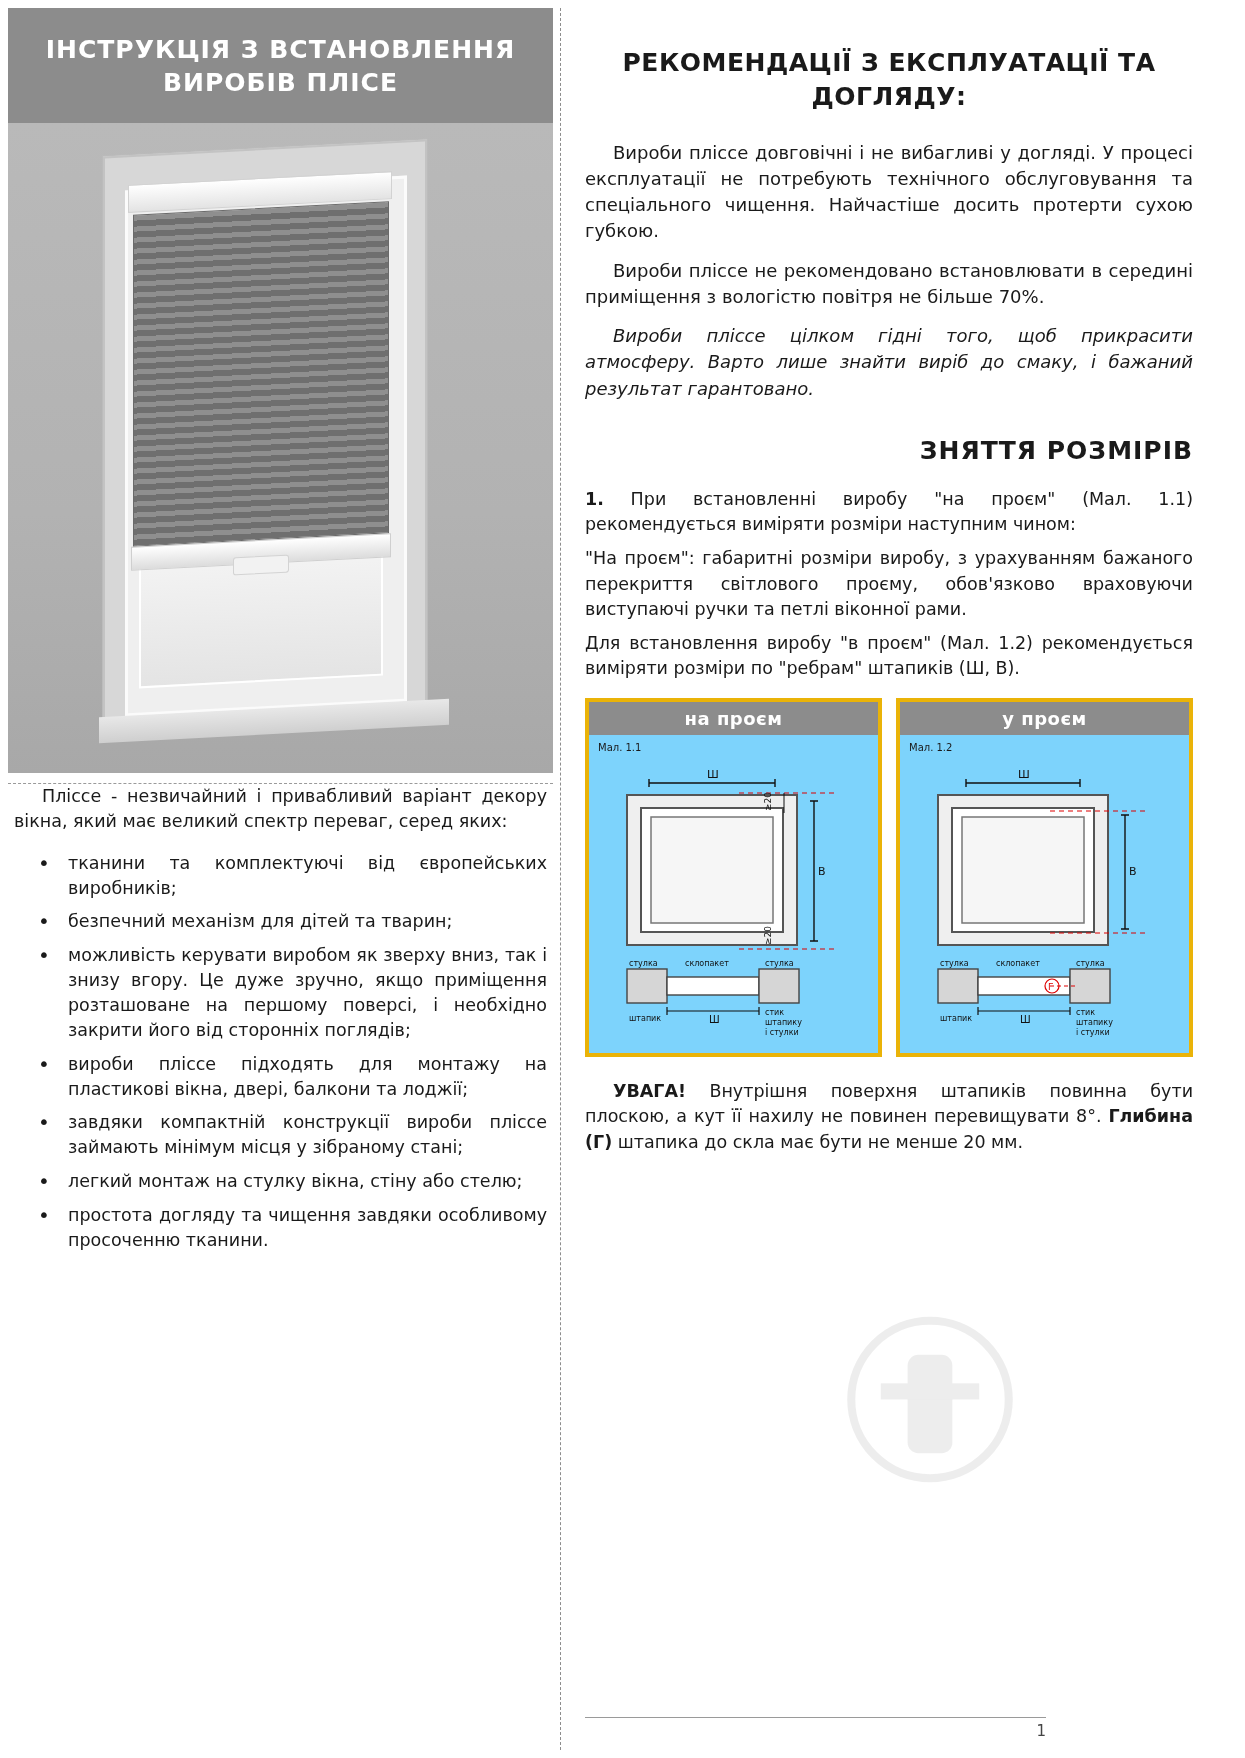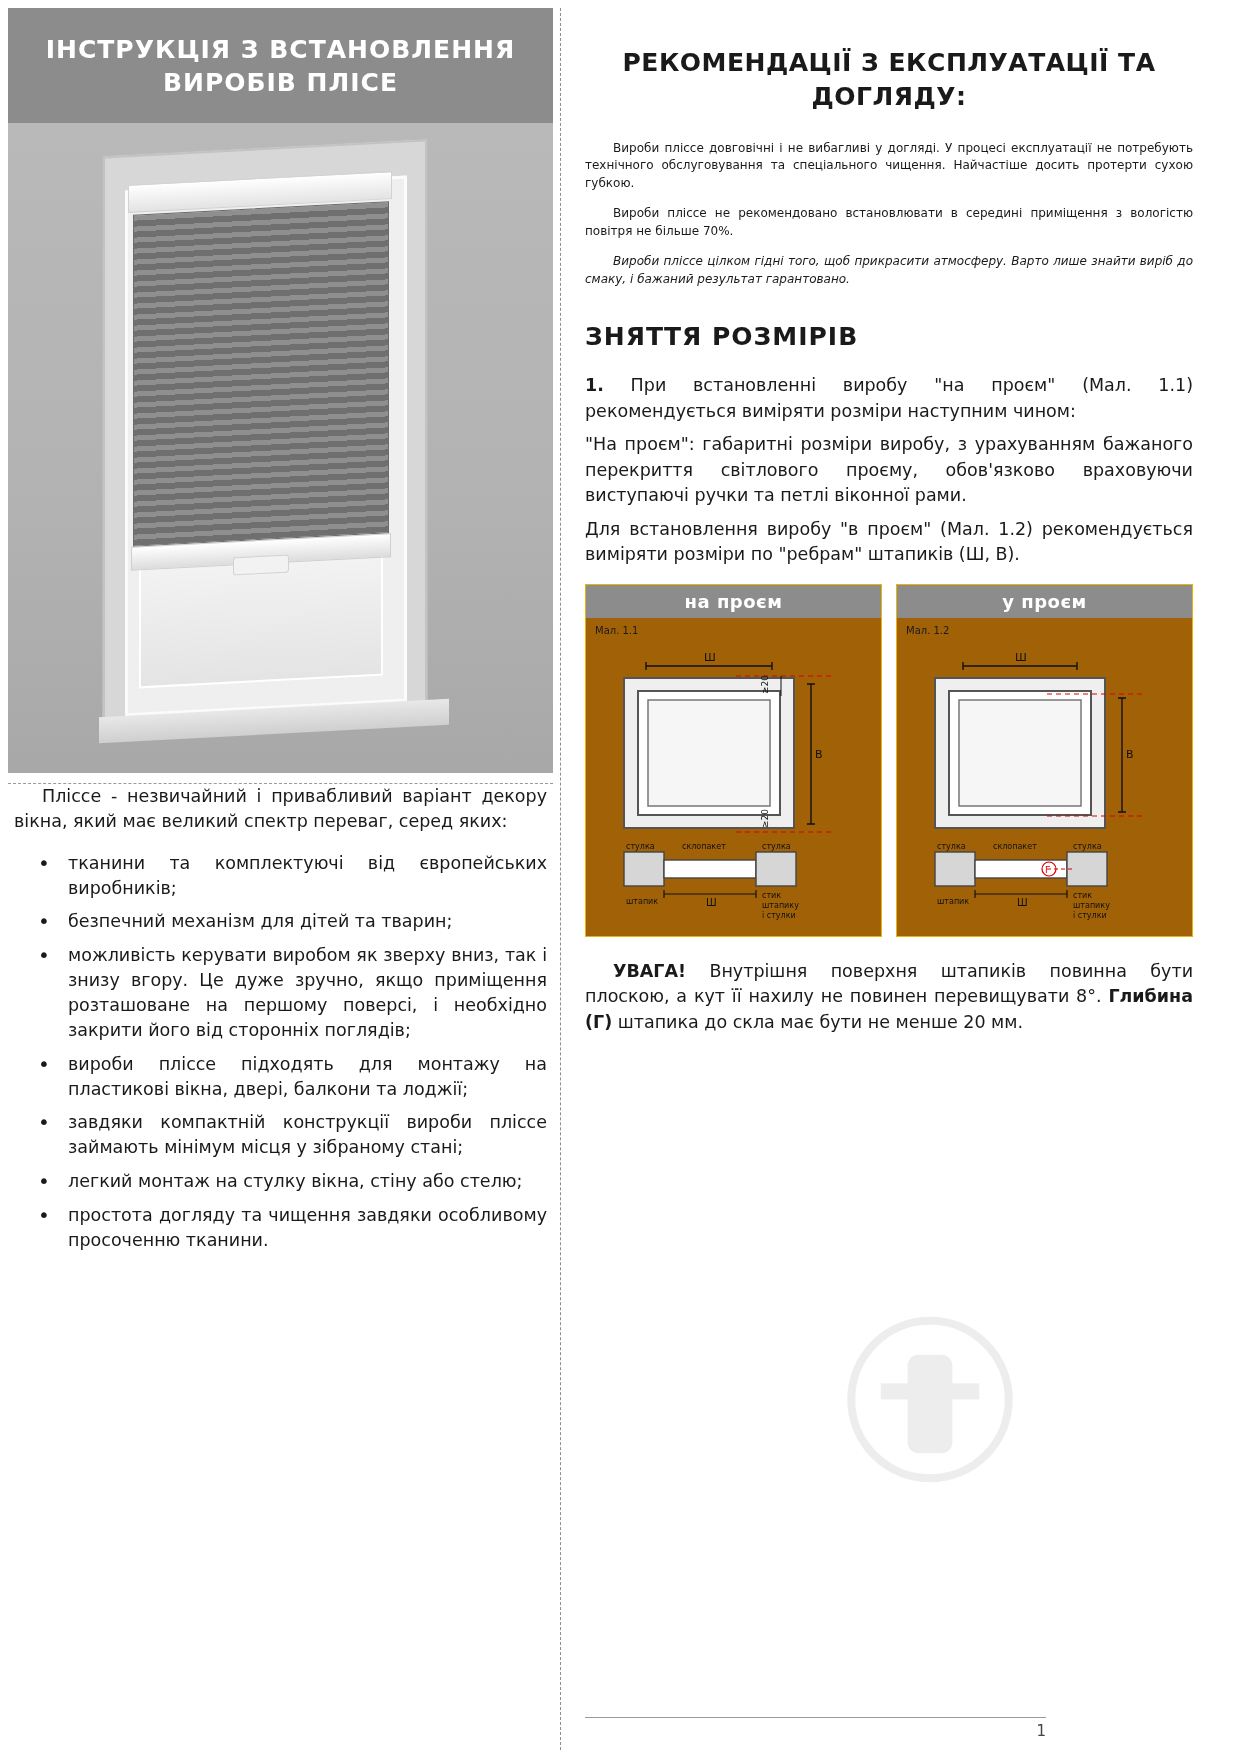--- a/index.html
+++ b/index.html
@@ -121,42 +121,42 @@
 
   
   .right-col{
     position:absolute;left:585px;top:28px;width:608px;
   }
   .rtitle{
     text-align:center;font-size:25px;font-weight:bold;line-height:1.35;
     margin:18px 0 26px 0;letter-spacing:.5px;
   }
   .rpara{
-    font-size:12px;line-height:1.46;text-align:justify;margin:0 0 13px 0;
+    font-size:18px;line-height:1.46;text-align:justify;margin:0 0 13px 0;
     text-indent:28px;
   }
   .rpara.italic{font-style:italic;}
   .rh2{
-    text-align:left;font-size:25px;font-weight:bold;margin:34px 0 22px 0;letter-spacing:1px;
+    text-align:right;font-size:25px;font-weight:bold;margin:34px 0 22px 0;letter-spacing:1px;
   }
   .numpara{font-size:17.5px;line-height:1.46;text-align:justify;margin:0 0 8px 0;}
   ul.dims{list-style:none;margin:0 0 10px 0;padding:0;}
   ul.dims li{
     position:relative;padding-left:72px;margin-bottom:7px;
     font-size:17.5px;line-height:1.42;text-align:justify;
   }
   ul.dims li::before{
     content:"\2022";position:absolute;left:42px;top:-2px;font-size:20px;
   }
 
   
   .figs{
     display:flex;gap:14px;margin-top:16px;
   }
-  .figbox{flex:1;border:1px solid #eab308;position:relative;background:#a16207;}
+  .figbox{flex:1;border:4px solid #eab308;position:relative;background:#7dd3fc;}
   .fighead{
     background:#8c8c8c;color:#fff;text-align:center;font-size:18px;font-weight:bold;
     padding:6px 0;letter-spacing:.5px;
   }
   .figlabel{font-size:10px;margin:7px 0 0 9px;}
   .figcanvas{height:300px;position:relative;}
   .figcanvas svg{position:absolute;left:0;top:0;}
 
   .warn{
     font-size:17.5px;line-height:1.46;text-align:justify;margin:22px 0 0 0;

